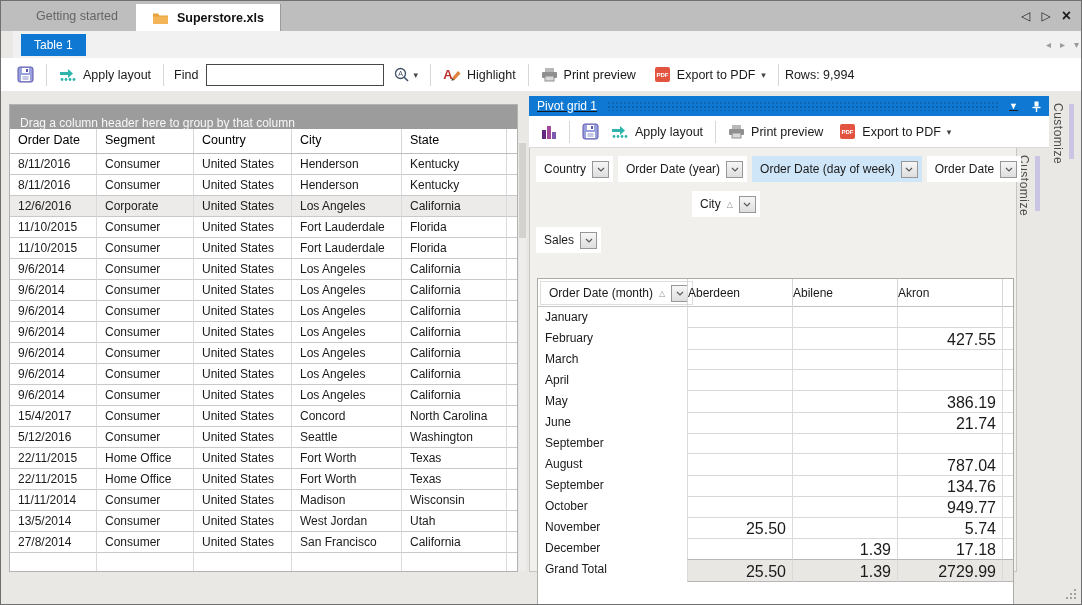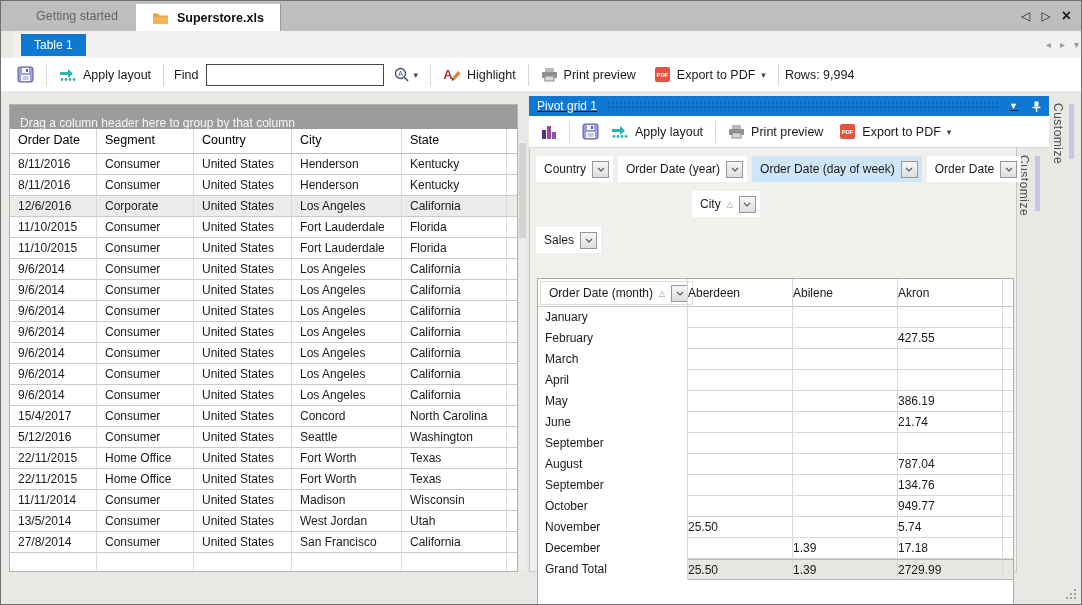--- a/index.html
+++ b/index.html
@@ -65,21 +65,21 @@
   .chip-city { position:absolute; left:162px; top:0; }
 
   .pivot-box { position:absolute; left:7px; top:130px; width:477px; height:340px; background:#fff; border:1px solid #adaba8; overflow:hidden; }
   .pgrid-row { display:grid; grid-template-columns:149px 105px 105px 105px 12px; }
   .pg-header { height:28px; border-bottom:1px solid #c4c4c4; align-items:center; }
   .pg-header .rowfield-cell { padding:2px; }
   .pg-header .pcol { font-size:12px; padding-right:8px; border-left:1px solid #d6d6d6; height:28px; line-height:28px; }
   .chip-month { height:24px; border:1px solid #e0deda; }
   .prow { height:21px; }
   .plabel { font-size:12px; padding:3px 0 0 7px; white-space:nowrap; overflow:hidden; }
-  .pval { font-size:12px; padding:3px 6px 0 0; border-left:1px solid #dadada; border-bottom:1px solid #d8d8d8; }
+  .pval { font-size:16px; text-align:right; padding:3px 6px 0 0; border-left:1px solid #dadada; border-bottom:1px solid #d8d8d8; }
   .prow.total .pval { background:#e9e7e4; border-top:1px solid #b9b7b4; border-bottom:1px solid #b9b7b4; }
 
   
   .cust-tab { display:flex; align-items:flex-start; padding-top:5px; cursor:pointer; }
   .cust-tab .vtext { writing-mode:vertical-rl; font-size:12px; color:#4c4c4c; letter-spacing:0.5px; line-height:14px; padding:2px 0; }
   .cust-tab .vstrip { width:5px; height:55px; background:#c9c5e2; margin:3px 0 0 4px; }
   .cust-outer { position:absolute; left:1050px; top:95px; width:30px; height:476px; }
 
   .grip { position:absolute; right:5px; bottom:5px; width:11px; height:11px; }
   .grip::after { content:""; position:absolute; right:0; bottom:0; width:2px; height:2px; background:#a5a19c;

